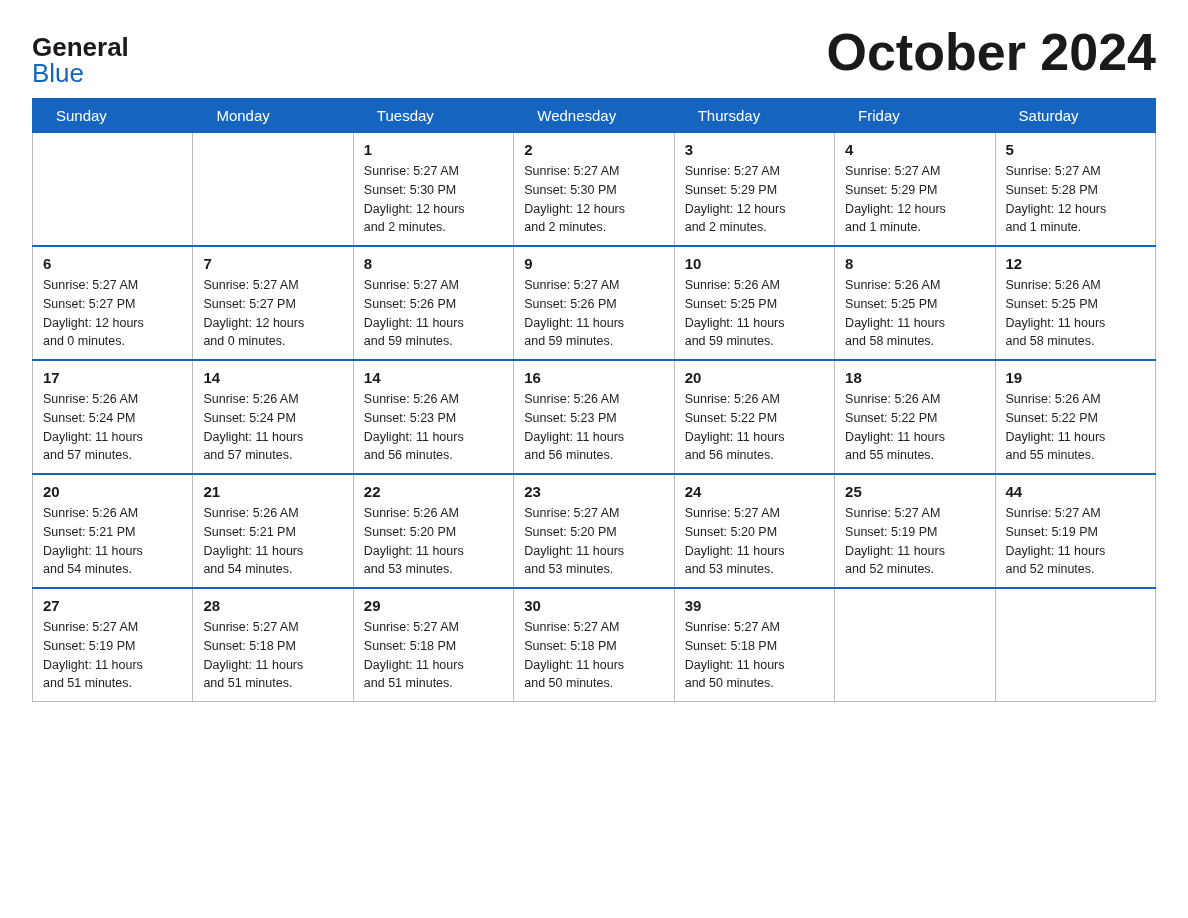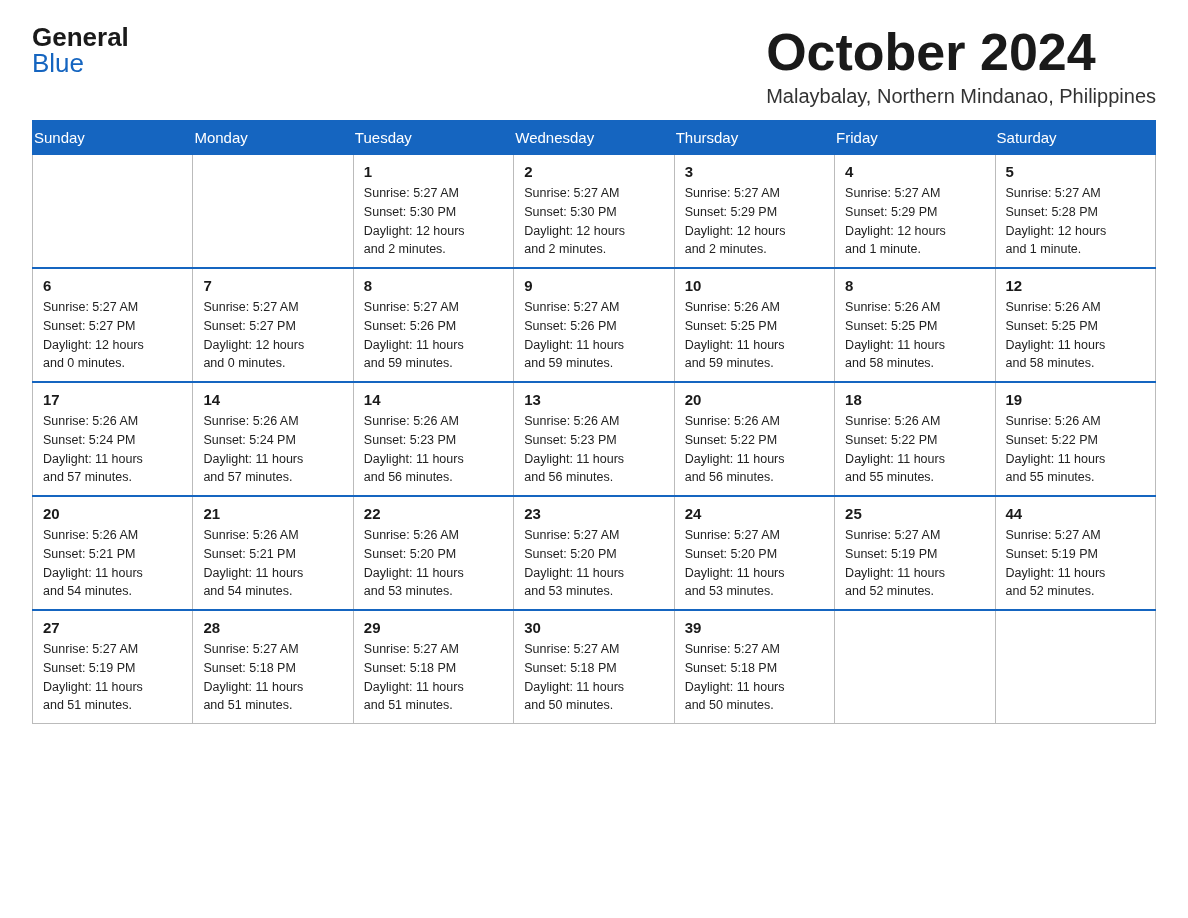--- a/index.html
+++ b/index.html
@@ -20,29 +20,30 @@
     .logo {
       display: flex;
       flex-direction: column;
       align-items: flex-start;
     }
     .logo-general {
       font-size: 26px;
       font-weight: bold;
       color: #1a1a1a;
       line-height: 1;
+      margin-top: 10px;
     }
     .logo-blue {
       font-size: 26px;
       font-weight: normal;
       color: #1565c0;
       line-height: 1;
     }
     .title-block {
-      text-align: left;
+      text-align: right;
     }
     .month-title {
       font-size: 52px;
       font-weight: bold;
       color: #1a1a1a;
       line-height: 1.1;
     }
     .location-title {
       font-size: 20px;
       color: #333;
@@ -51,21 +52,21 @@
     .calendar-table {
       width: 100%;
       border-collapse: collapse;
       margin-top: 12px;
     }
     .calendar-table th {
       background-color: #1565c0;
       color: #fff;
       font-size: 15px;
       font-weight: normal;
-      padding: 8px 1px;
+      padding: 8px 23px;
       text-align: left;
       border: 1px solid #1565c0;
     }
     .calendar-table td {
       vertical-align: top;
       border: 1px solid #bbb;
       padding: 8px 10px;
       width: 14.28%;
       min-height: 100px;
       font-size: 13px;
@@ -97,21 +98,20 @@
 </head>
 <body>
 
 <div class="header-top">
   <div class="logo">
     <span class="logo-general" style="display:inline-flex;align-items:center;">General</span>
     <span class="logo-blue">Blue</span>
   </div>
   <div class="title-block">
     <div class="month-title">October 2024</div>
-    <div class="location-title">Malaybalay, Northern Mindanao, Philippines</div>
   </div>
 </div>
 
 <table class="calendar-table">
   <thead>
     <tr>
       <th>Sunday</th>
       <th>Monday</th>
       <th>Tuesday</th>
       <th>Wednesday</th>
@@ -227,21 +227,21 @@
 and 57 minutes.</div>
         </td>
         <td>
           <span class="day-number">14</span>
           <div class="day-info" style="white-space: pre-line;">Sunrise: 5:26 AM
 Sunset: 5:23 PM
 Daylight: 11 hours
 and 56 minutes.</div>
         </td>
         <td>
-          <span class="day-number">13</span>
+          <span class="day-number">16</span>
           <div class="day-info" style="white-space: pre-line;">Sunrise: 5:26 AM
 Sunset: 5:23 PM
 Daylight: 11 hours
 and 56 minutes.</div>
         </td>
         <td>
           <span class="day-number">20</span>
           <div class="day-info" style="white-space: pre-line;">Sunrise: 5:26 AM
 Sunset: 5:22 PM
 Daylight: 11 hours

